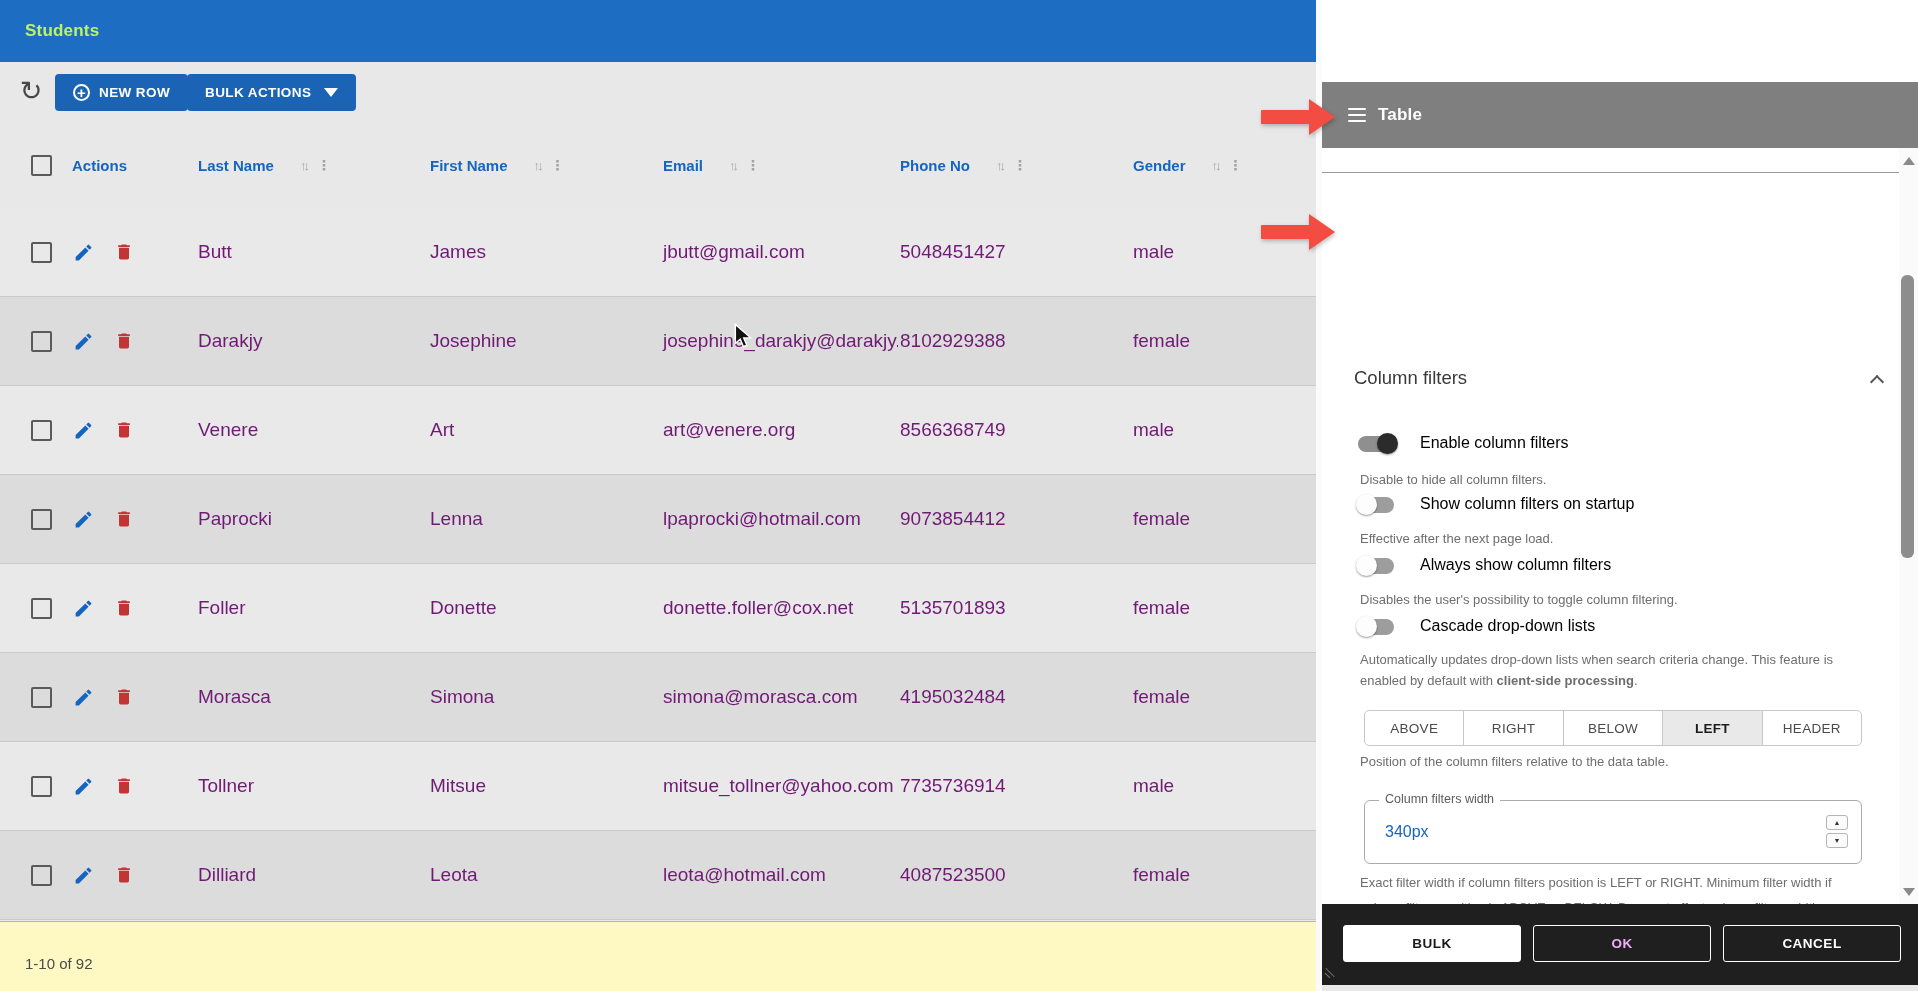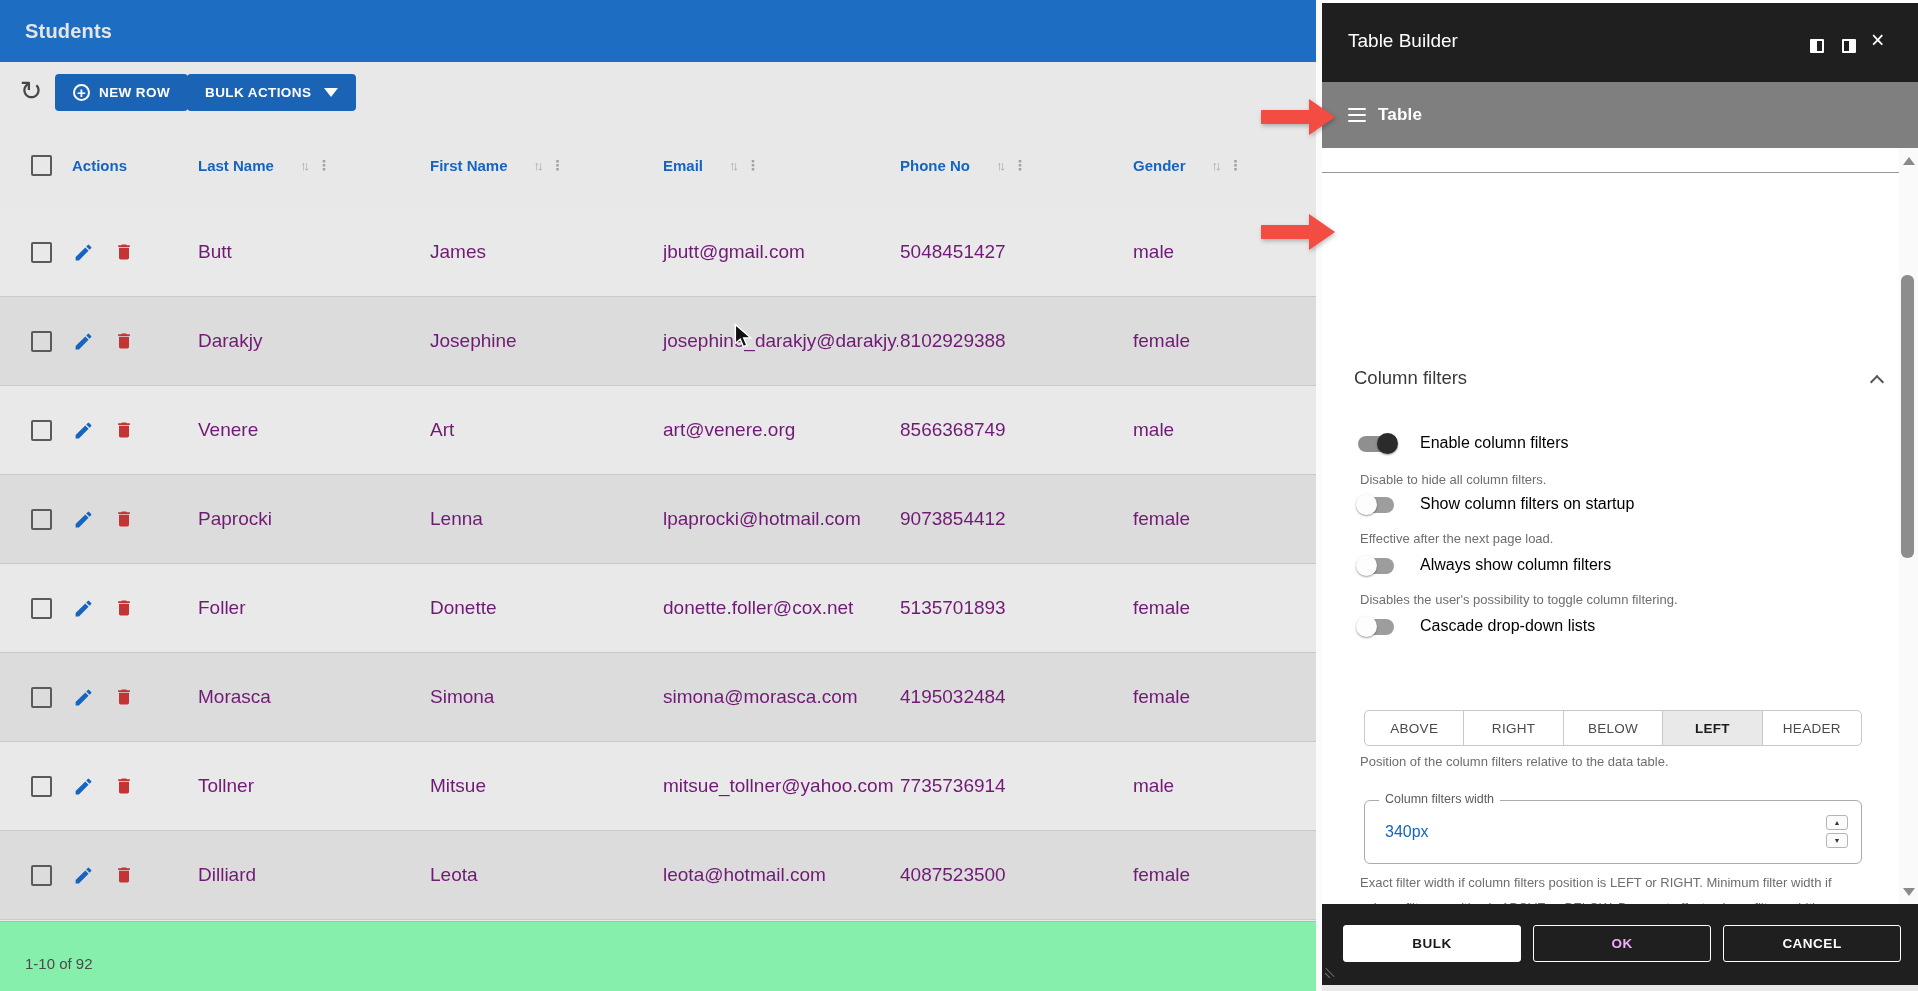--- a/index.html
+++ b/index.html
@@ -2,21 +2,21 @@
 <html><head>
 <meta charset="utf-8">
 <style>
   html,body{margin:0;padding:0;background:#555;}
   *{box-sizing:border-box;}
   #stage{position:relative;width:1918px;height:991px;background:#e8e8e8;overflow:hidden;
          font-family:"Liberation Sans","DejaVu Sans",sans-serif;}
 
   
   .topbar{position:absolute;left:0;top:0;width:1322px;height:62px;background:#1d6ec2;display:flex;align-items:center;}
-  .topbar .title{color:#e5e5e5;font-weight:bold;font-size:20px;margin-left:25px;letter-spacing:.2px;}
+  .topbar .title{color:#bef264;font-weight:bold;font-size:17px;margin-left:25px;letter-spacing:.2px;}
 
   .toolbar{position:absolute;left:0;top:62px;width:1322px;height:80px;}
   .refresh{position:absolute;left:16px;top:76px;width:30px;height:30px;font-size:27px;color:#474747;
            line-height:30px;text-align:center;cursor:pointer;}
   .btn-blue{position:absolute;top:74px;height:37px;background:#1a63b5;color:#fff;border:none;border-radius:4px;
             font-family:inherit;font-weight:bold;font-size:13.5px;letter-spacing:.4px;display:flex;align-items:center;
             justify-content:center;gap:9px;padding:0 18px;cursor:pointer;}
   #newRowBtn{left:55px;}
   #bulkBtn{left:187px;}
   .plus-circle{width:17px;height:17px;border:2px solid #fff;border-radius:50%;display:flex;align-items:center;
@@ -35,21 +35,21 @@
   .cb-cell{display:flex;align-items:center;padding-left:31px;}
 
   .tbody{position:absolute;left:0;top:208px;width:1322px;}
   .row{height:89px;border-bottom:1px solid #c9c9c9;align-items:center;}
   .row.odd{background:#e9e9e9;}
   .row.even{background:#dcdcdc;}
   .td{color:#701a75;font-size:19px;padding-left:2px;white-space:nowrap;overflow:hidden;}
   .action-cell{display:flex;align-items:center;gap:19px;padding-left:12px;}
   .icon-btn{width:22px;height:22px;display:flex;align-items:center;justify-content:center;cursor:pointer;}
 
-  .pagefoot{position:absolute;left:0;top:921px;width:1322px;height:70px;background:#86efac;border-top:1px solid #b5b5b5;}
+  .pagefoot{position:absolute;left:0;top:921px;width:1322px;height:70px;background:#fef9c3;border-top:1px solid #b5b5b5;}
   .pagefoot span{position:absolute;left:25px;top:33px;font-size:15px;color:#4a4a4a;}
 
   
   .red-arrow{position:absolute;width:76px;height:40px;z-index:60;filter:drop-shadow(1px 2px 2px rgba(0,0,0,.25));}
   
   .panel-edge{position:absolute;left:1316px;top:0;width:6px;height:991px;background:#fbfbfb;z-index:10;}
   .panel{position:absolute;left:1322px;top:0;width:596px;height:991px;background:#fff;z-index:20;}
   .p-head{position:absolute;left:0;top:3px;width:596px;height:79px;background:#1f1f1f;color:#fff;}
   .p-head .ttl{position:absolute;left:26px;top:27px;font-size:19px;}
   .winicon{position:absolute;top:36px;width:14px;height:14px;background:#fff;border-radius:1px;cursor:pointer;}
@@ -371,30 +371,20 @@
   </svg>
 
   <svg class="cursor" width="22" height="26" viewBox="0 0 14 18">
     <path d="M1 1 L1 14.2 L4.4 11.2 L6.6 16.4 L9 15.4 L6.8 10.4 L11.6 10.2 Z" fill="#111" stroke="#fff" stroke-width="1"></path>
   </svg>
 
   <div class="panel-edge"></div>
 
   <div class="panel">
 
-    <div class="p-head">
-      <span class="ttl">Table Builder</span>
-      <span class="winicon" id="dock1">
-          <span class="inner"></span>
-        </span>
-      <span class="winicon" id="dock2">
-          <span class="inner"></span>
-        </span>
-      <span class="closex">×</span>
-    </div>
 
     <div class="p-section">
       <span class="burger">
           <div></div>
           <div></div>
           <div></div>
         </span>
       <span class="lbl">Table</span>
     </div>
 
@@ -423,20 +413,21 @@
           <span class="knob"></span>
       </div>
       <div class="tog-label" style="top:408px;">Always show column filters</div>
       <div class="helper" style="top:441px;">Disables the user's possibility to toggle column filtering.</div>
 
       <div class="toggle off" style="left:36px;top:470px;">
         <span class="track"></span>
           <span class="knob"></span>
       </div>
       <div class="tog-label" style="top:469px;">Cascade drop-down lists</div>
+      <div class="helper" style="top:501px;width:478px;"><span>Automatically updates drop-down lists when search criteria change. This feature is enabled by default with </span><b>client-side processing</b><span>.</span></div>
 
       <div class="seg">
         <div class="opt">ABOVE</div>
         <div class="opt">RIGHT</div>
         <div class="opt">BELOW</div>
         <div class="opt sel">LEFT</div>
         <div class="opt">HEADER</div>
       </div>
       <div class="helper" style="top:603px;">Position of the column filters relative to the data table.</div>
 

